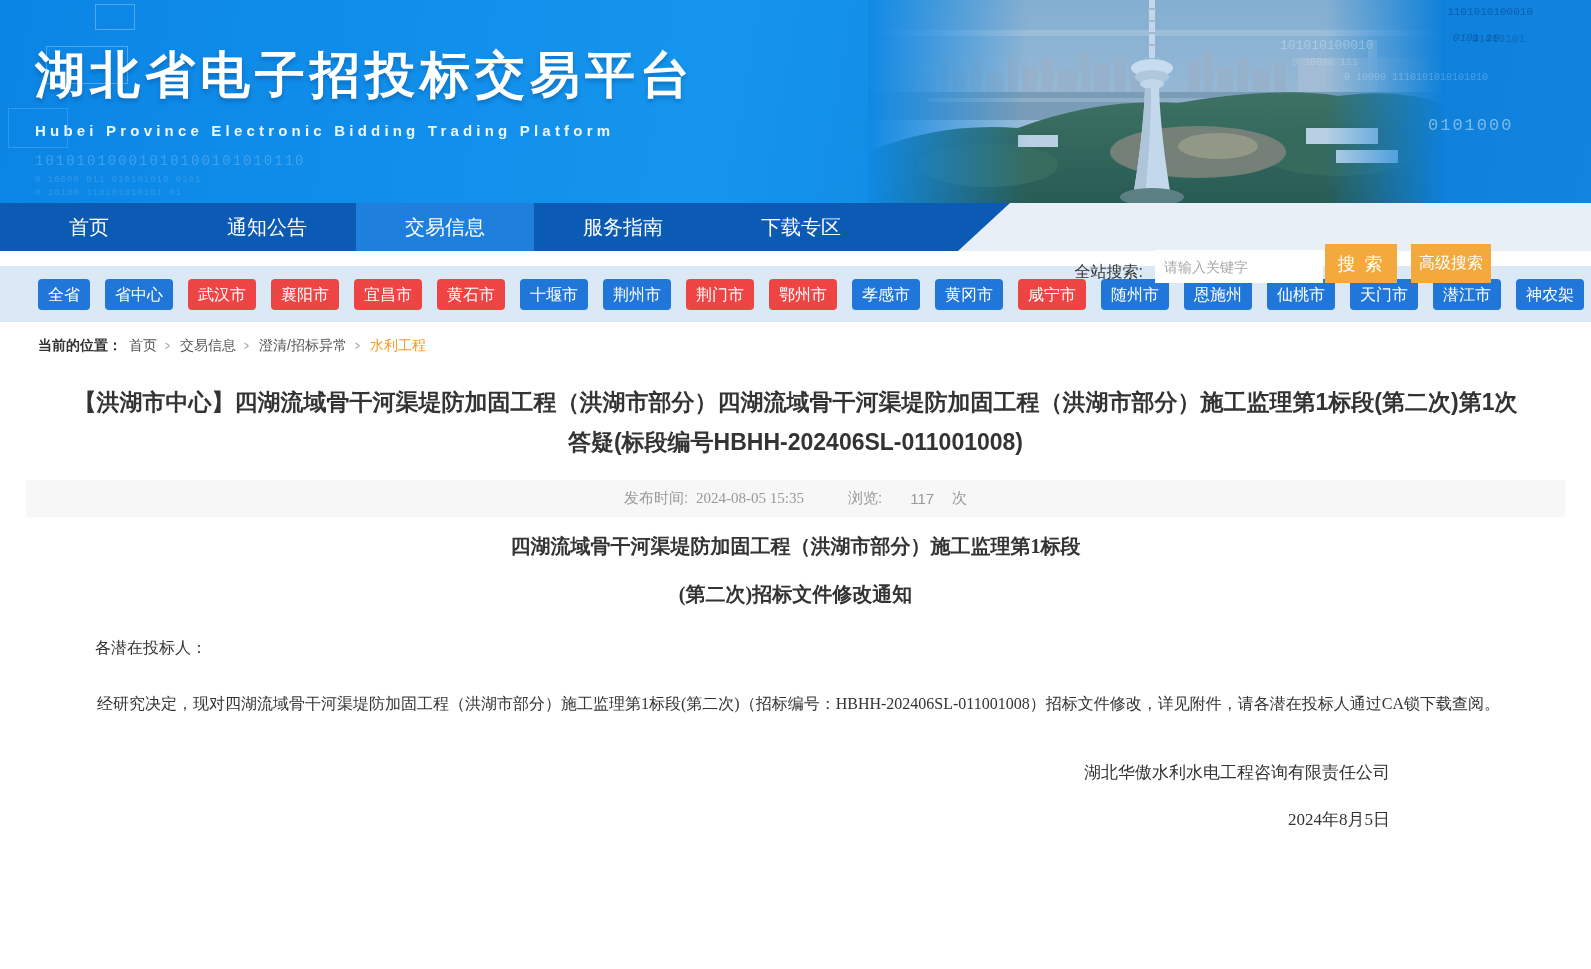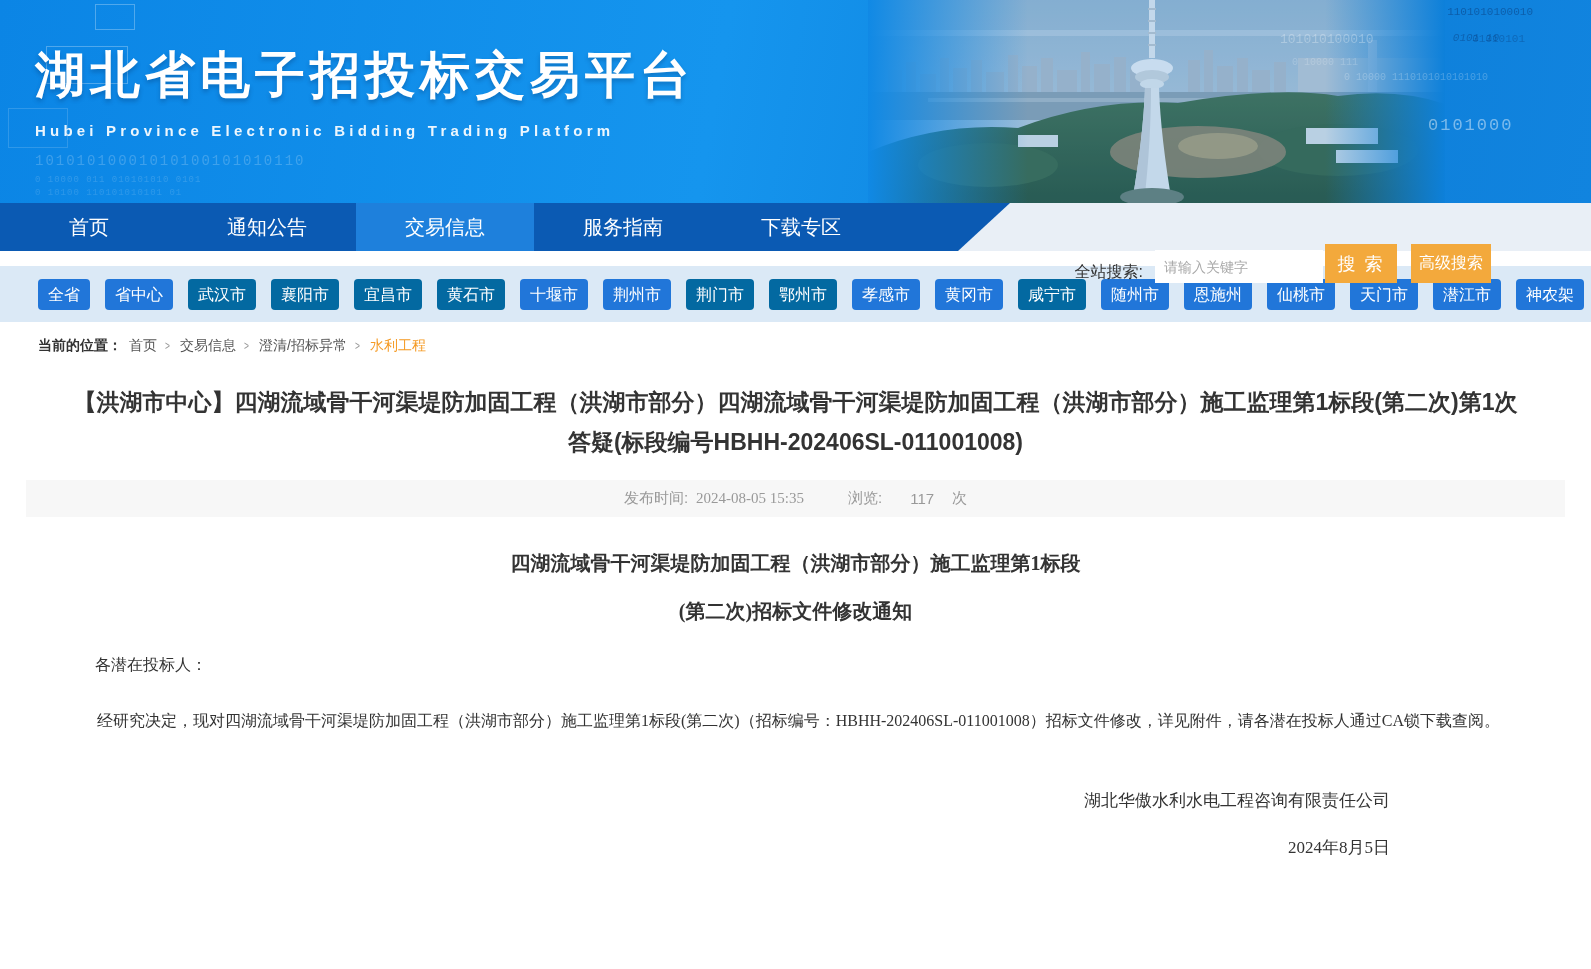--- a/index.html
+++ b/index.html
@@ -20,21 +20,21 @@
   .deco-rect.r2 { left:95px; top:4px; width:40px; height:26px; }
   .deco-rect.r3 { left:8px; top:108px; width:60px; height:40px; border-color:rgba(255,255,255,.15); }
   .binary { position:absolute; font-family:"Liberation Mono","DejaVu Sans Mono",monospace;
     white-space:nowrap; z-index:5; }
   .b-bl1 { left:35px; top:153px; font-size:14px; letter-spacing:2px; color:rgba(255,255,255,.20); }
   .b-bl2 { left:35px; top:175px; font-size:9px; letter-spacing:1px; color:rgba(255,255,255,.15); }
   .b-bl3 { left:35px; top:188px; font-size:9px; letter-spacing:1px; color:rgba(255,255,255,.13); }
   .b-tr1 { right:58px; top:6px;  font-size:11px; color:rgba(8,50,110,.45); }
   .b-tr2 { right:92px; top:32px; font-size:11px; color:rgba(8,50,110,.38);font-style:italic; }
   .b-tr3 { right:66px; top:33px; font-size:11px; color:rgba(8,50,110,.32); }
-  .b-mr1 { left:1280px; top:32px; font-size:13px; color:rgba(255,255,255,.28); }
+  .b-mr1 { left:1280px; top:38px; font-size:13px; color:rgba(255,255,255,.28); }
   .b-mr2 { left:1292px; top:57px; font-size:10px; color:rgba(255,255,255,.20); }
   .b-mr3 { left:1344px; top:72px; font-size:10px; color:rgba(255,255,255,.24); }
   .b-br1 { left:1428px; top:116px; font-size:17px; letter-spacing:2px; color:rgba(255,255,255,.45); }
 
   .scene { position:absolute; left:868px; top:0; width:577px; height:203px; z-index:1; }
   .scene svg { display:block; width:100%; height:100%; }
   .scene-tint { position:absolute; left:868px; top:0; width:577px; height:203px; z-index:2;
     background:rgba(23,118,205,.20); }
   .fade-left { position:absolute; left:868px; top:0; width:160px; height:203px; z-index:3;
     background:linear-gradient(to right,#1089e5 0%,rgba(16,137,229,0) 100%); }
@@ -56,47 +56,47 @@
     letter-spacing:2px; cursor:pointer; margin-left:2px; }
   .btn-adv { width:80px; height:39px; border:none; color:#fff; font-size:16px;
     cursor:pointer; margin-left:14px; }
 
   
   .region-band { margin-top:15px; height:56px; background:#dbe9f6; display:flex;
     align-items:center; padding:0 38px; gap:15px; }
   .region-btn { height:31px; line-height:31px; padding:0 10px; border:none; border-radius:4px;
     color:#fff; font-size:16px; cursor:pointer; white-space:nowrap; }
   .region-btn.on  { background:#2176d9; }
-  .region-btn.off { background:#0369a1; }
+  .region-btn.off { background:#ef4444; }
 
   
   .breadcrumb { margin:14px 0 0 38px; display:flex; align-items:center; font-size:14px; height:20px; }
   .crumb-label { font-weight:bold; color:#333; }
   .crumb-wrap { display:flex; align-items:center; margin-left:7px; }
   .crumb-sep { color:#999; margin-right:9px; font-size:12px; transform:scaleX(.7); }
   .crumb-link { color:#555; text-decoration:none; cursor:pointer; }
   .crumb-wrap.current .crumb-link { color:#f59a23; }
 
   
   .article-title { margin:26px auto 0; max-width:1466px; text-align:center;
     font-size:23px; font-weight:bold; color:#333; line-height:40px; }
   .meta-bar { margin:18px 26px 0; height:37px; background:#f7f7f7; display:flex;
     align-items:center; justify-content:center; font-size:15px; color:#999; }
   .meta-time { margin-left:8px;font-family:Liberation Serif, serif; }
   .meta-views-label { margin-left:44px; }
   .meta-views-count { margin-left:28px; }
   .meta-views-unit { margin-left:18px; }
 
   .doc { font-family:"Liberation Serif","DejaVu Serif",serif; color:#333; }
-  .doc-title1 { margin-top:33px; text-align:center; font-size:20px; font-weight:bold; }
+  .doc-title1 { margin-top:16px; text-align:center; font-size:20px; font-weight:bold; }
   .doc-title2 { margin-top:21px; text-align:center; font-size:20px; font-weight:bold; }
   .doc-body { margin:30px 65px 0; }
   .salutation { padding-left:30px; font-size:16px; }
   .paragraph { margin-top:28px; font-size:16px; line-height:34px; text-indent:32px; }
-  .signature { margin-top:51px; text-align:right; padding-right:136px; }
+  .signature { margin-top:40px; text-align:right; padding-right:136px; }
   .sig-company { font-size:17px; }
   .sig-date { margin-top:24px; font-size:17px; }
 </style>
 </head>
 <body>
 
 <div class="page">
 
   <div class="header">
     <div class="scene">

